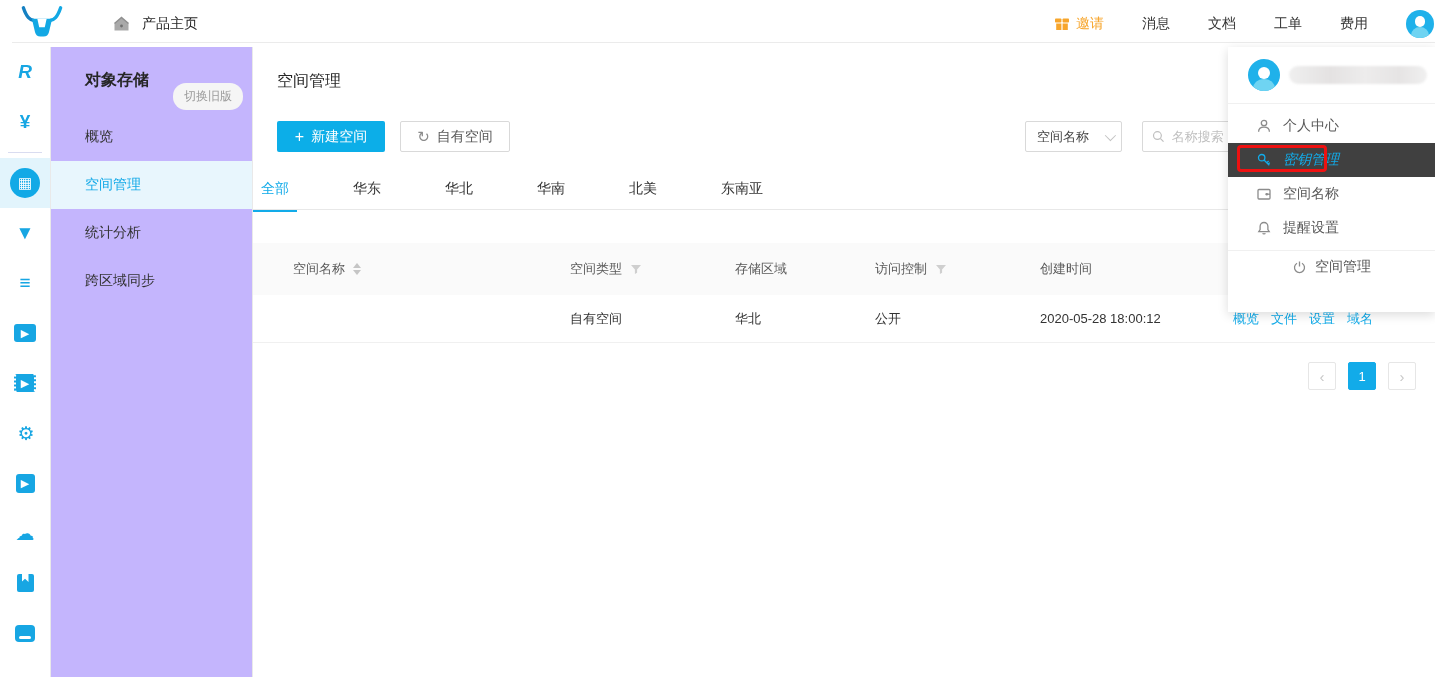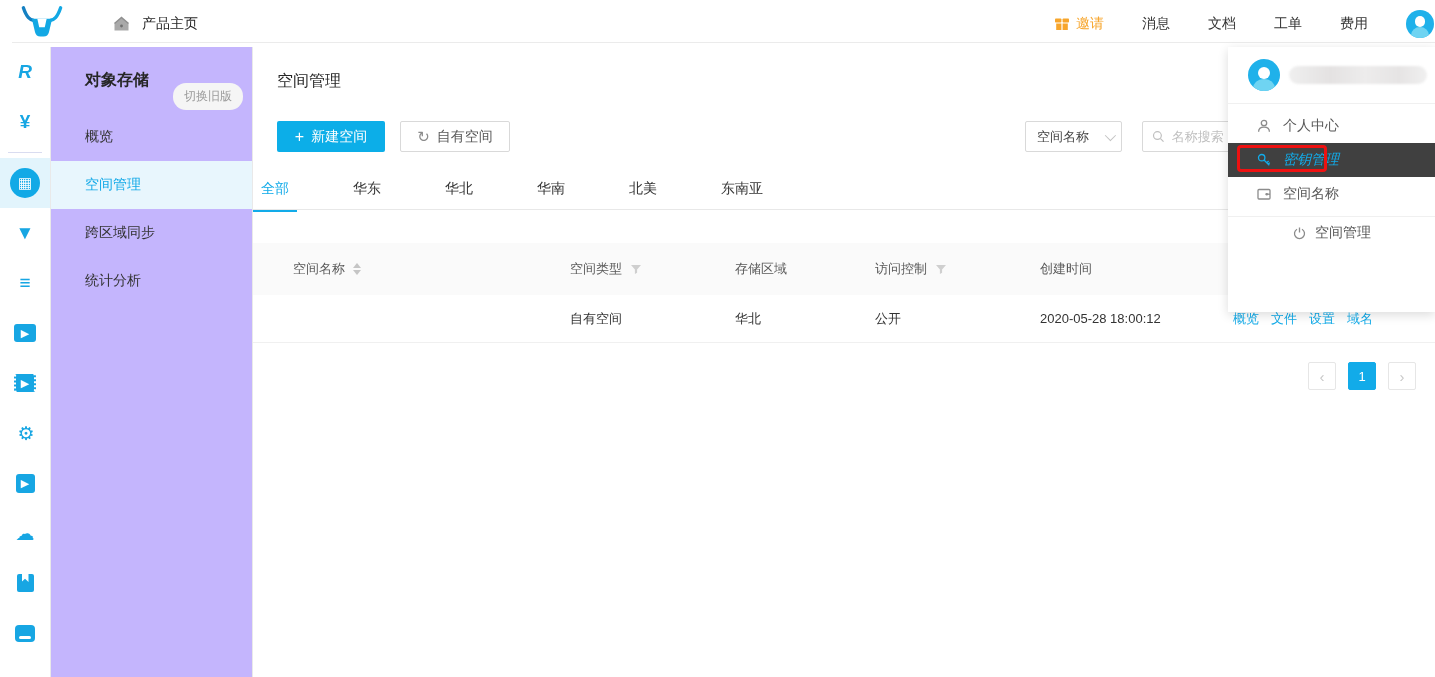--- a/index.html
+++ b/index.html
@@ -174,22 +174,22 @@
     </div>
 </div>
 
 <div class="sidebar">
   <div class="sidebar-head">
     <span class="sidebar-title">对象存储</span>
     <span class="switch-old">切换旧版</span>
   </div>
   <div class="side-item">概览</div>
   <div class="side-item active">空间管理</div>
+  <div class="side-item">统计分析</div>
   <div class="side-item">跨区域同步</div>
-  <div class="side-item">统计分析</div>
 </div>
 
 <div class="main">
   <div class="page-title">空间管理</div>
 
   <button class="btn btn-primary">
     <span class="plus">+</span>
     <span>新建空间</span>
   </button>
   <button class="btn btn-plain">
@@ -290,20 +290,27 @@
       <span>密钥管理</span>
     </div>
     <div class="um-item">
       <svg class="icon" width="16" height="16" viewBox="0 0 16 16" fill="none" stroke-width="1.3">
         <rect x="2" y="3.5" width="12" height="9.5" rx="1"></rect>
           <path d="M9.5 8.2h4.5"></path>
           <circle cx="10.8" cy="8.2" r="0.6"></circle>
       </svg>
       <span>空间名称</span>
     </div>
+    <div class="um-item">
+      <svg class="icon" width="16" height="16" viewBox="0 0 16 16" fill="none" stroke-width="1.3">
+        <path d="M8 2.5c-2.4 0-3.9 1.7-3.9 3.9v3.2L2.8 11.6h10.4L11.9 9.6V6.4c0-2.2-1.5-3.9-3.9-3.9z"></path>
+        <path d="M6.7 13.3c.3.8 2.3.8 2.6 0"></path>
+      </svg>
+      <span>提醒设置</span>
+    </div>
   </div>
   <div class="um-divider"></div>
   <div class="um-logout">
     <svg class="icon" width="15" height="15" viewBox="0 0 15 15" fill="none" stroke="#8c8c8c" stroke-width="1.3">
       <path d="M5 3.2a5 5 0 1 0 5 0"></path>
         <line x1="7.5" y1="1.5" x2="7.5" y2="6.5"></line>
     </svg>
     <span>空间管理</span>
   </div>
 </div>

